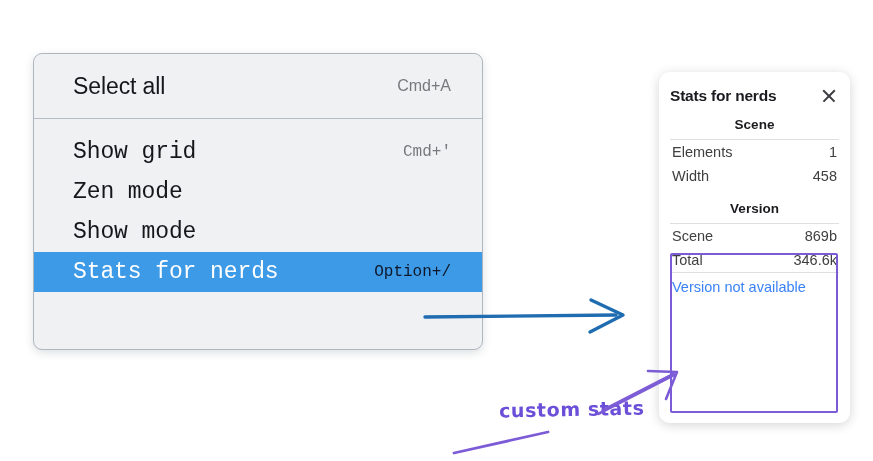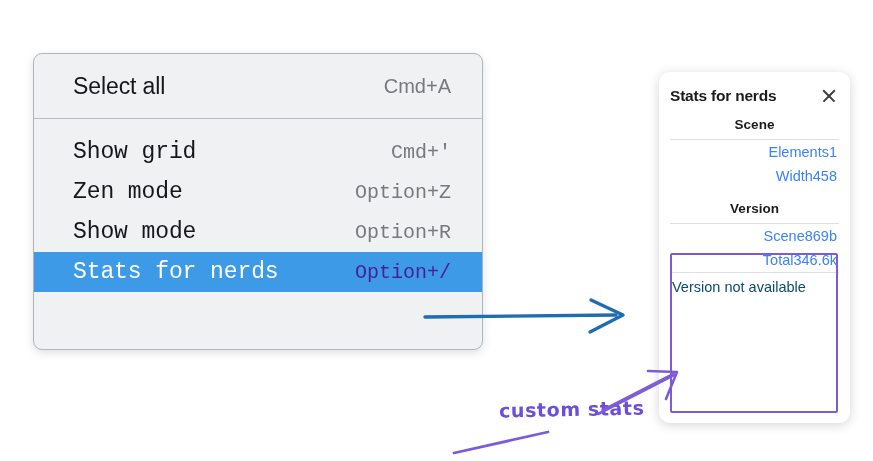--- a/index.html
+++ b/index.html
@@ -48,29 +48,29 @@
     box-sizing: border-box;
     cursor: default;
   }
   .menu-item .label {
     font-size: 23px;
     color: #15171a;
     letter-spacing: -0.1px;
     white-space: nowrap;
   }
   .menu-item .shortcut {
-    font-size: 20px;
+    font-size: 16px;
     color: #77797d;
     white-space: nowrap;
   }
   .menu-item.selected {
     background: #3d9ae6;
   }
   .menu-item.selected .label { color: #ffffff; }
-  .menu-item.selected .shortcut { color: #4c1d95; margin-left: 39px; }
+  .menu-item.selected .shortcut { color: #0f172a; margin-left: 39px; }
 
   
   #blue-arrow {
     position: absolute;
     left: 420px;
     top: 292px;
     width: 215px;
     height: 48px;
   }
 
@@ -129,32 +129,32 @@
     padding: 13px 0 7px 0;
   }
   .hrule {
     height: 1px;
     background: #dfdfe2;
     width: 100%;
   }
   .stat-row {
     display: flex;
     align-items: center;
-    justify-content: flex-end;
+    justify-content: space-between;
     height: 24px;
     font-size: 14.5px;
-    color: #3b82f6;
+    color: #404040;
     padding: 0 2px;
     box-sizing: border-box;
   }
   .stat-row .k { white-space: nowrap; }
   .stat-row .v { white-space: nowrap; }
   .stat-note {
     font-size: 14.5px;
-    color: #0c4a6e;
+    color: #3b82f6;
     padding: 6px 2px 0 2px;
     white-space: nowrap;
   }
 
   
   #custom-stats-box {
     position: absolute;
     left: 670px;
     top: 253px;
     width: 168px;
@@ -207,25 +207,23 @@
 
   <div class="menu-sep"></div>
 
   <div class="menu-group menu-group-bottom">
     <div class="menu-item">
       <span class="label">Show grid</span>
       <span class="shortcut">Cmd+'</span>
     </div>
     <div class="menu-item">
       <span class="label">Zen mode</span>
-      <span class="shortcut">Option+Z</span>
     </div>
     <div class="menu-item">
       <span class="label">Show mode</span>
-      <span class="shortcut">Option+R</span>
     </div>
     <div class="menu-item selected">
       <span class="label">Stats for nerds</span>
       <span class="shortcut">Option+/</span>
     </div>
   </div>
 
 </div>
 
 <svg id="blue-arrow" viewBox="0 0 215 48">

